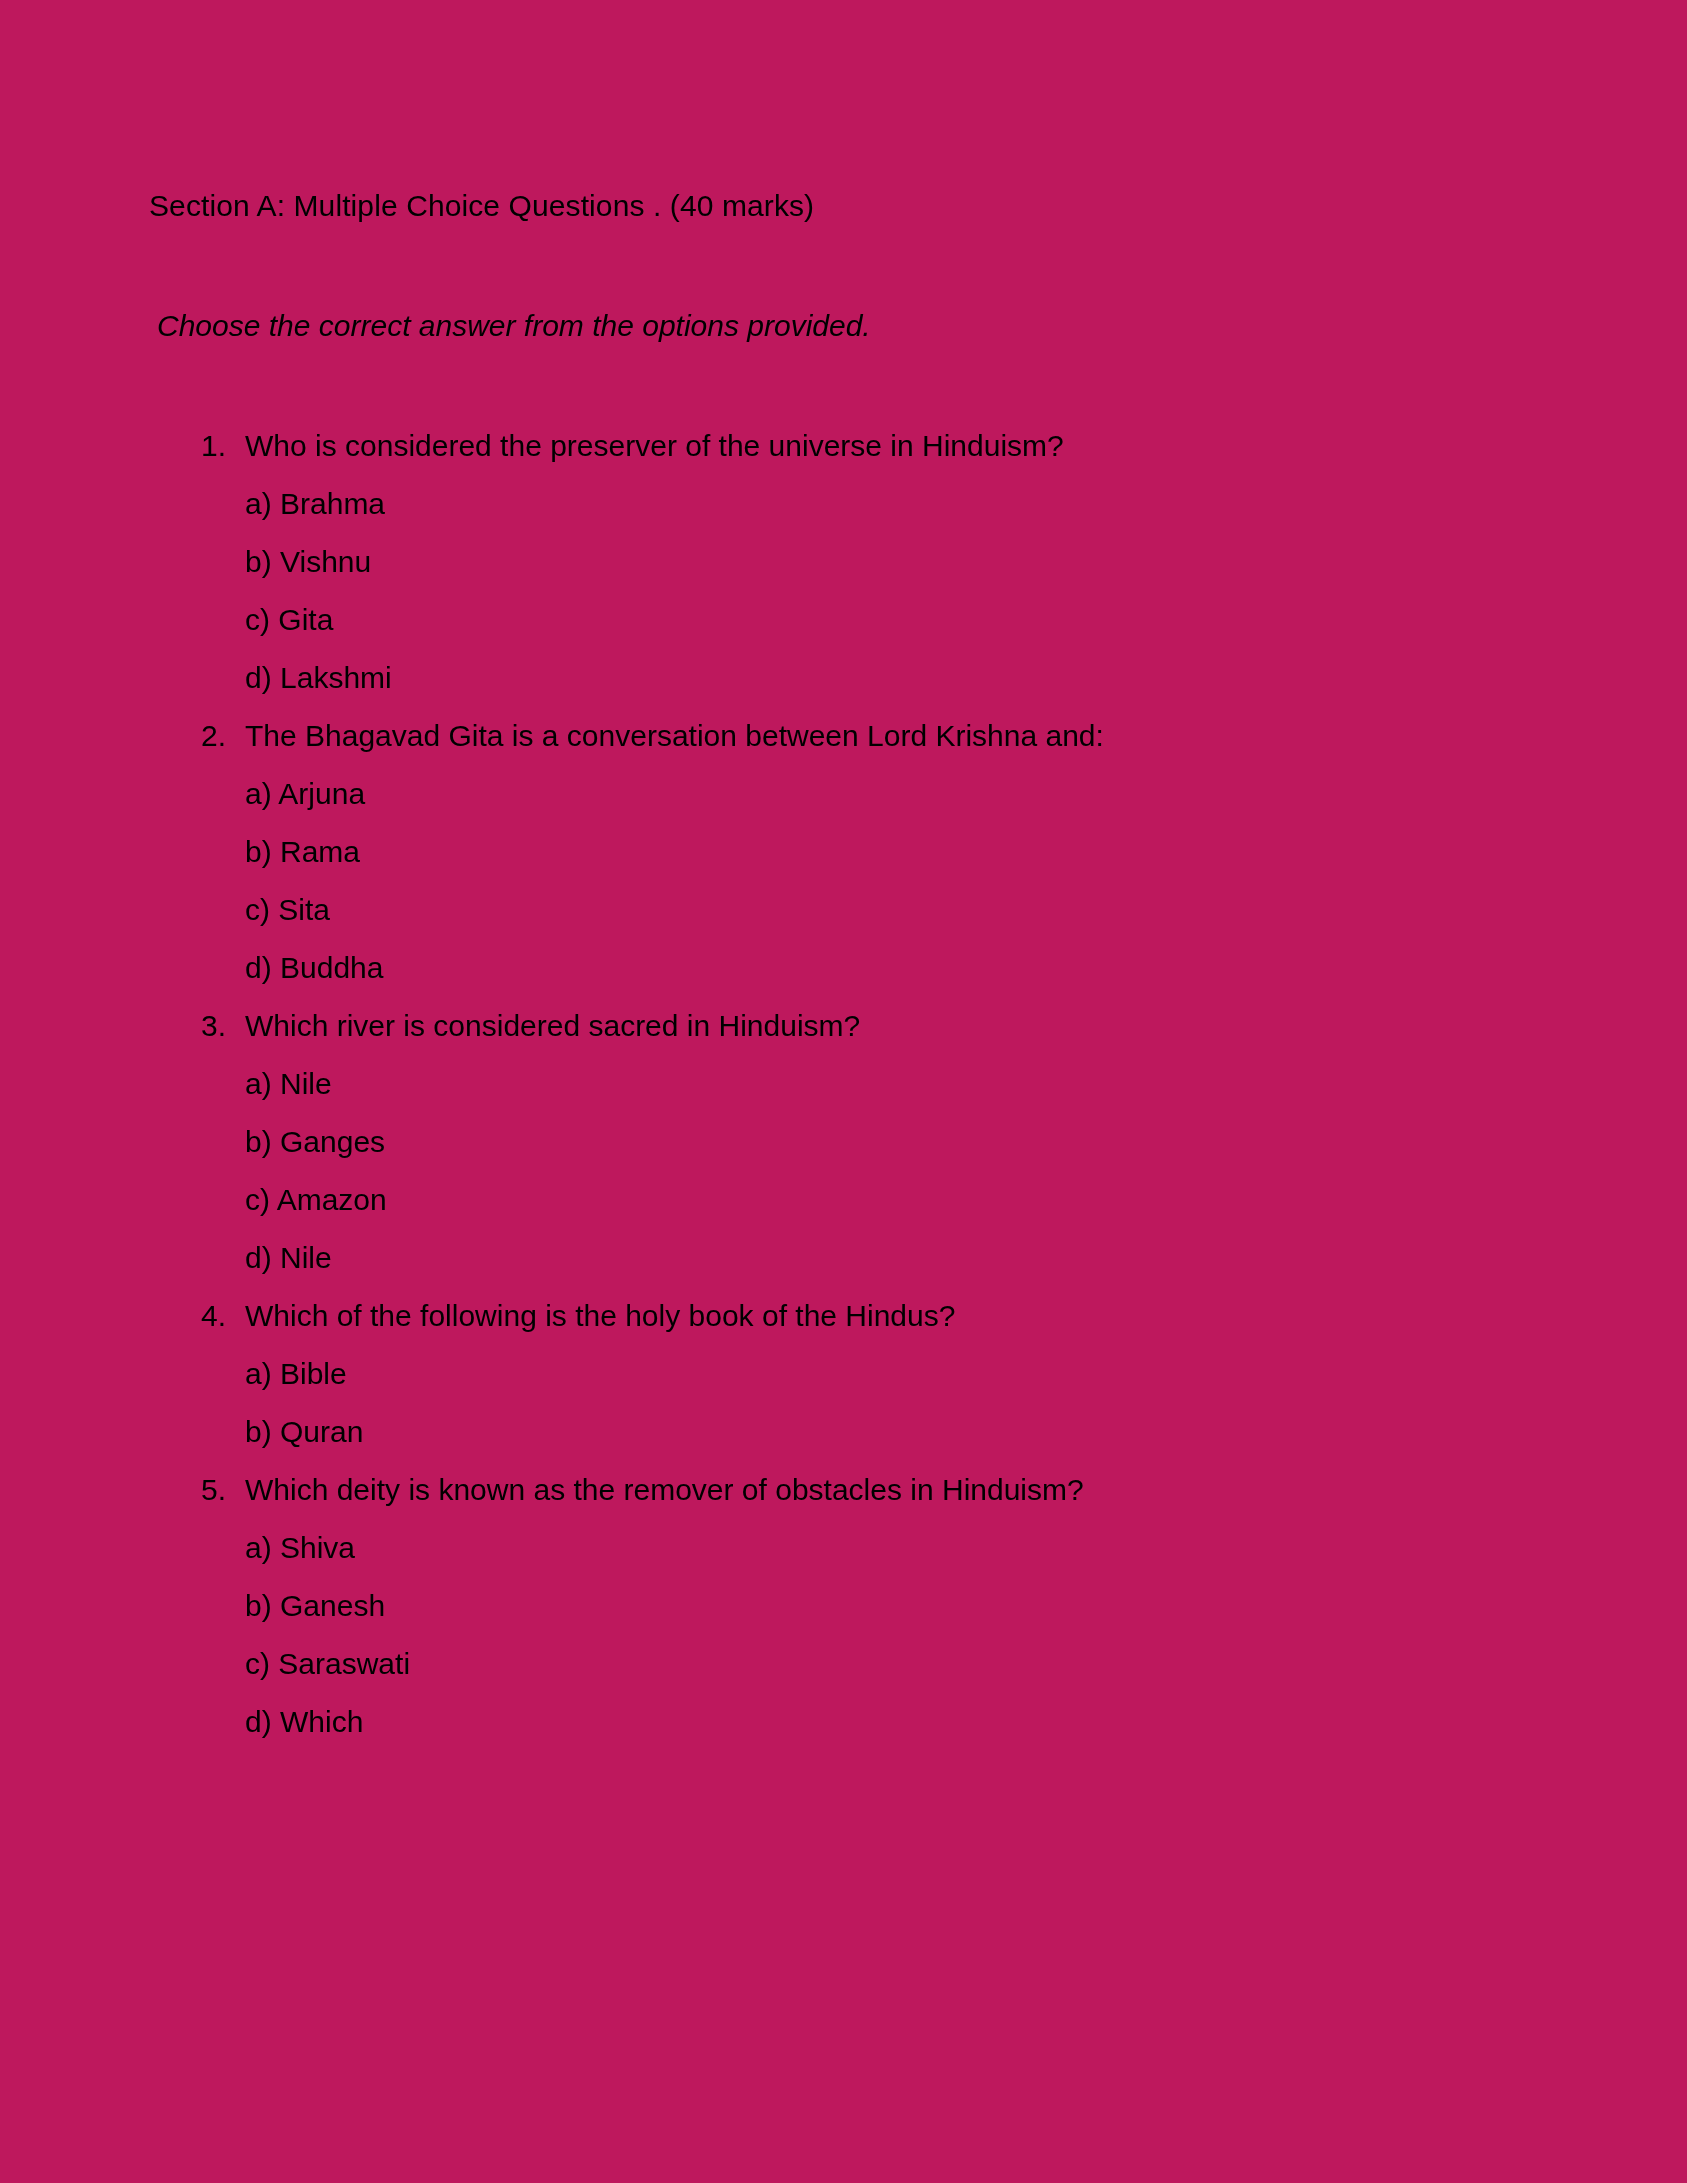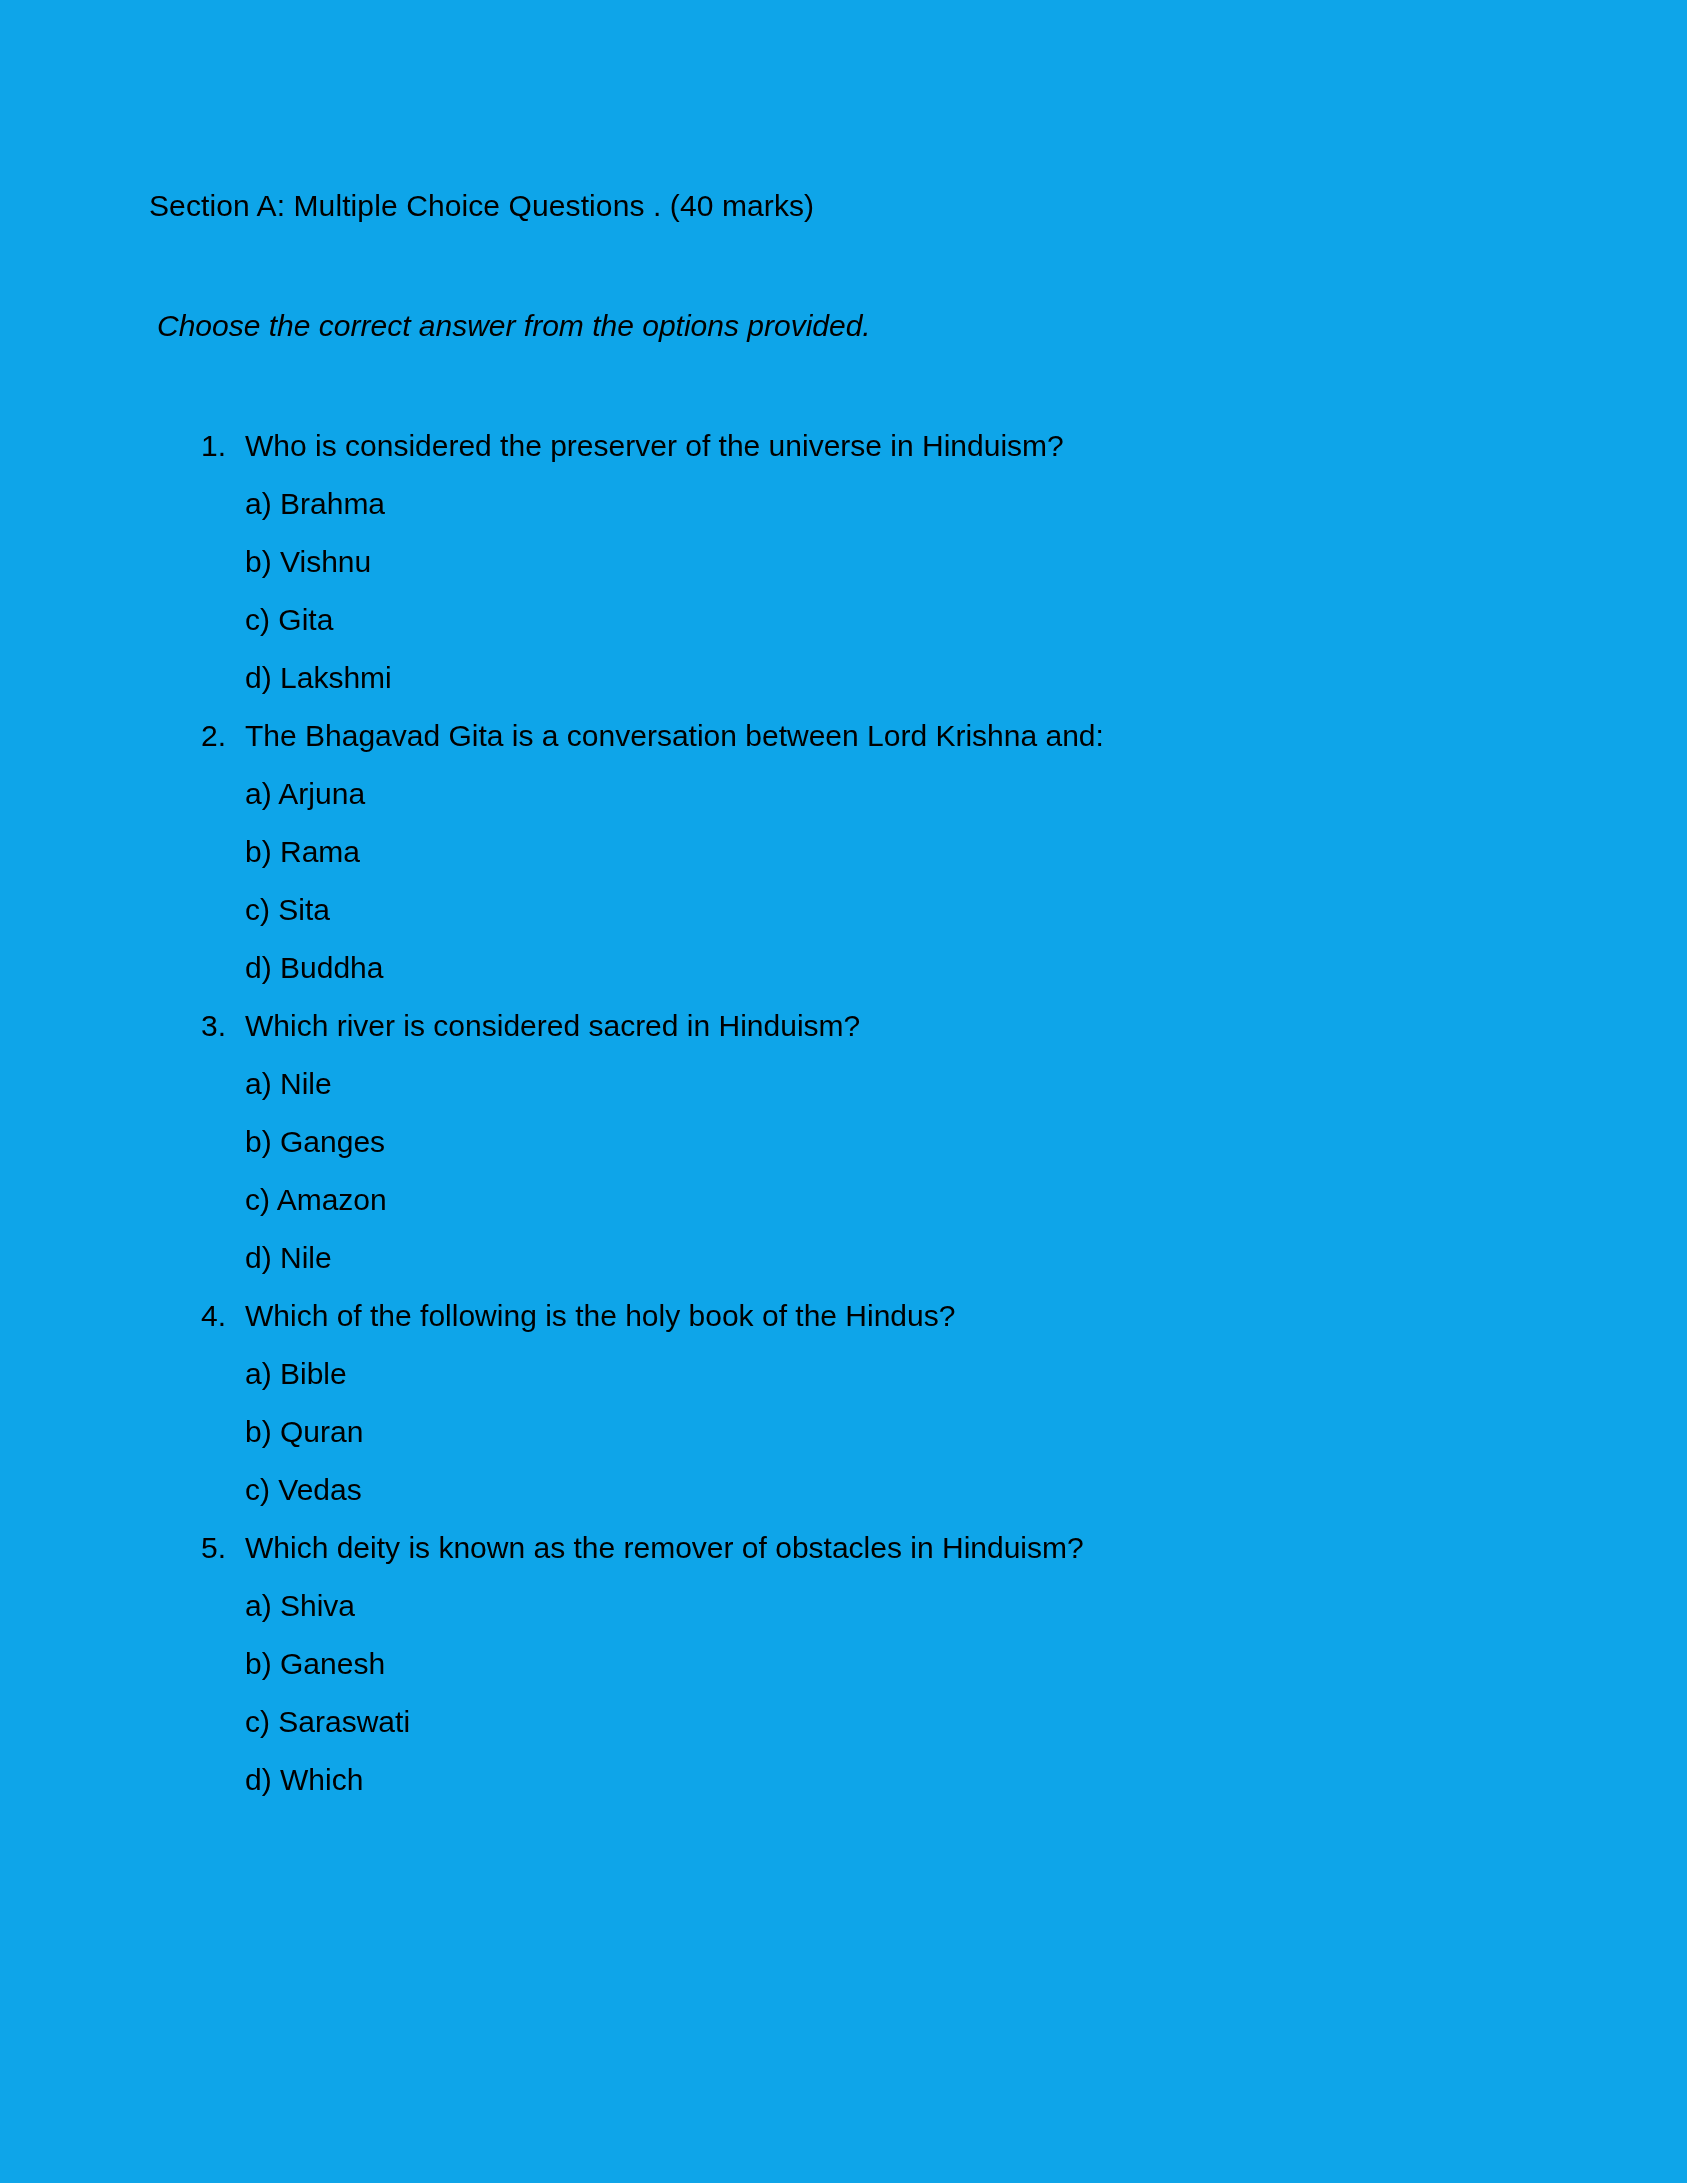--- a/index.html
+++ b/index.html
@@ -12,21 +12,21 @@
     height: 2183px;
     font-family: "Liberation Sans", "DejaVu Sans", sans-serif;
     color: #000000;
     -webkit-font-smoothing: antialiased;
   }
 
   .page {
     position: relative;
     width: 1687px;
     height: 2183px;
-    background: #0ea5e9;
+    background: #be185d;
     box-sizing: border-box;
     padding: 0;
     overflow: hidden;
   }
 
   .content {
     position: absolute;
     left: 149px;
     top: 177px;
     width: 1389px;
@@ -141,21 +141,20 @@
         <div class="option-row">d) Nile</div>
       </div>
 
       <div class="question-block">
         <div class="question-row">
           <span class="q-number">4.</span>
           <span class="q-text">Which of the following is the holy book of the Hindus?</span>
         </div>
         <div class="option-row">a) Bible</div>
         <div class="option-row">b) Quran</div>
-        <div class="option-row">c) Vedas</div>
       </div>
 
       <div class="question-block">
         <div class="question-row">
           <span class="q-number">5.</span>
           <span class="q-text">Which deity is known as the remover of obstacles in Hinduism?</span>
         </div>
         <div class="option-row">a) Shiva</div>
         <div class="option-row">b) Ganesh</div>
         <div class="option-row">c) Saraswati</div>

